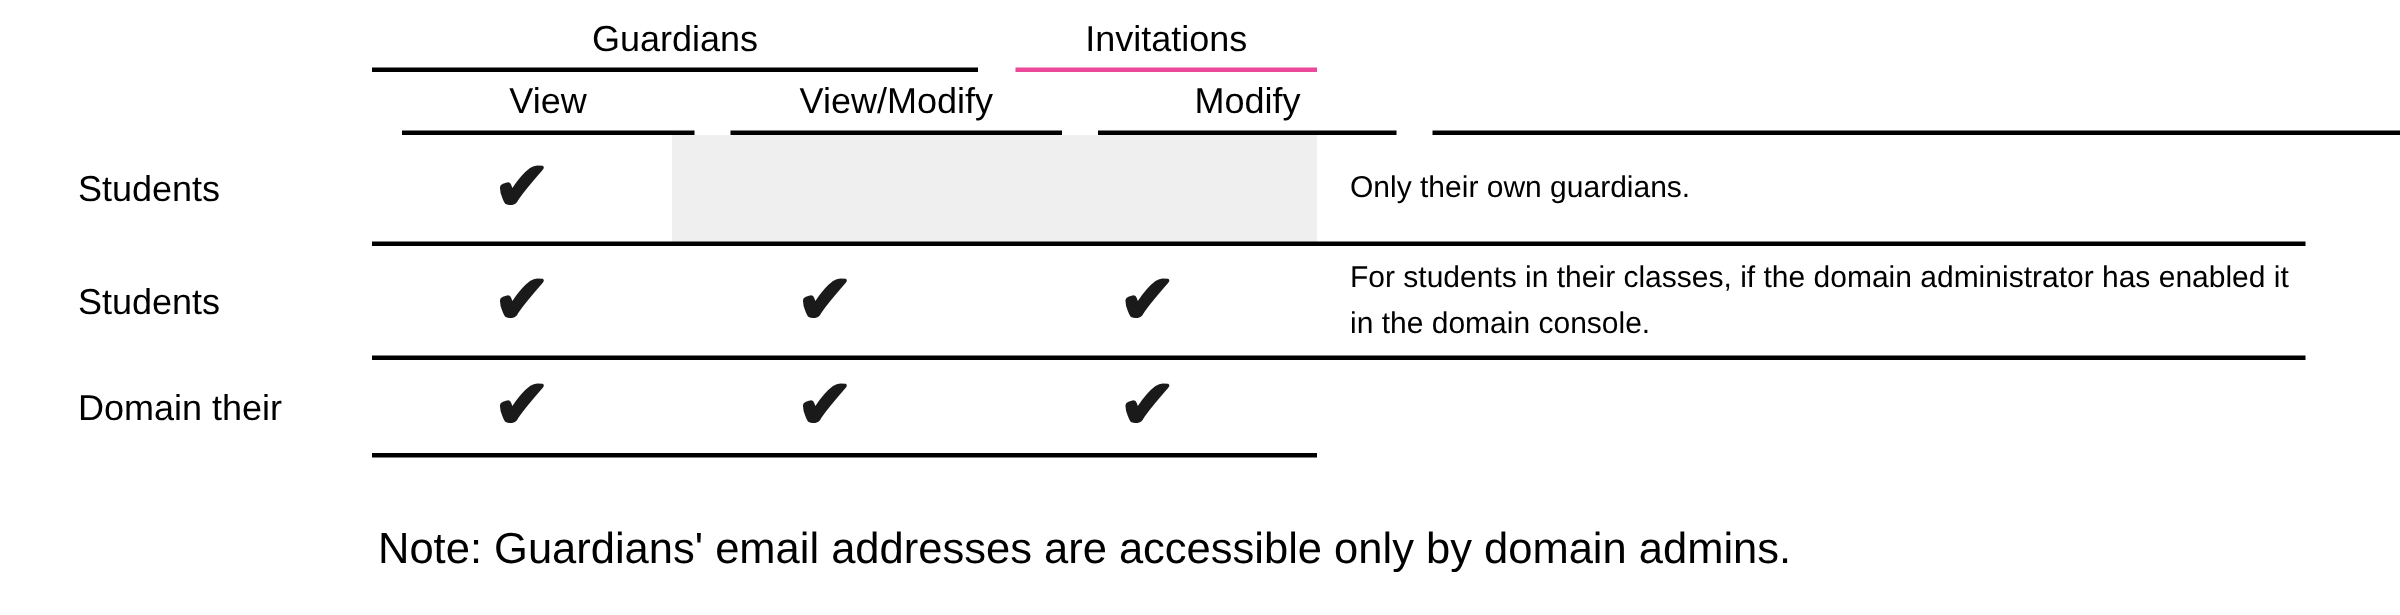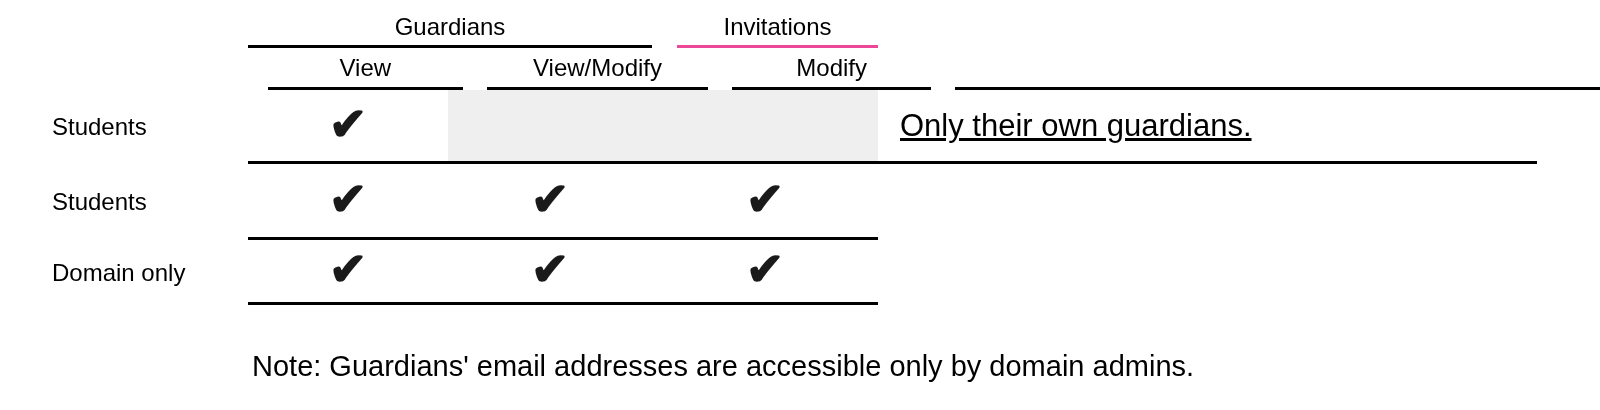--- a/index.html
+++ b/index.html
@@ -26,21 +26,21 @@
 
   .bb { border-bottom: 3px solid #000000; }
 
   .row-group  { height: 40px; }
   .row-sub    { height: 42px; gap: 24px; }
   .row-r0     { height: 74px; }
   .row-r1     { height: 76px; }
   .row-r2     { height: 65px; }
 
   .hdr-text, .cell-text { font-size: 24px; line-height: 28px; }
-  .note-text { font-size: 31px; line-height: 31px; text-decoration: underline; }
+  .note-text { font-size: 20px; line-height: 31px; }
 
   .underline-wrap {
     margin-left: 25px;
     width: 201px; height: 100%;
     box-sizing: border-box;
     display: flex; align-items: center; justify-content: center;
     border-bottom: 3px solid #ec4899;
   }
 
   .shaded { background: #efefef; }
@@ -116,25 +116,28 @@
       </div>
       <div class="c col-view bb">
         <span class="check-glyph">✔</span>
       </div>
       <div class="c col-modify bb">
         <span class="check-glyph">✔</span>
       </div>
       <div class="c col-vm bb">
         <span class="check-glyph">✔</span>
       </div>
+      <div class="c col-note bb">
+        <span class="note-text">For students in their classes, if the domain administrator has enabled it in the domain console.</span>
+      </div>
     </div>
 
     <div class="trow row-r2">
       <div class="c col-label">
-        <span class="cell-text">Domain only</span>
+        <span class="cell-text">Domain their</span>
       </div>
       <div class="c col-view bb">
         <span class="check-glyph">✔</span>
       </div>
       <div class="c col-modify bb">
         <span class="check-glyph">✔</span>
       </div>
       <div class="c col-vm bb">
         <span class="check-glyph">✔</span>
       </div>

